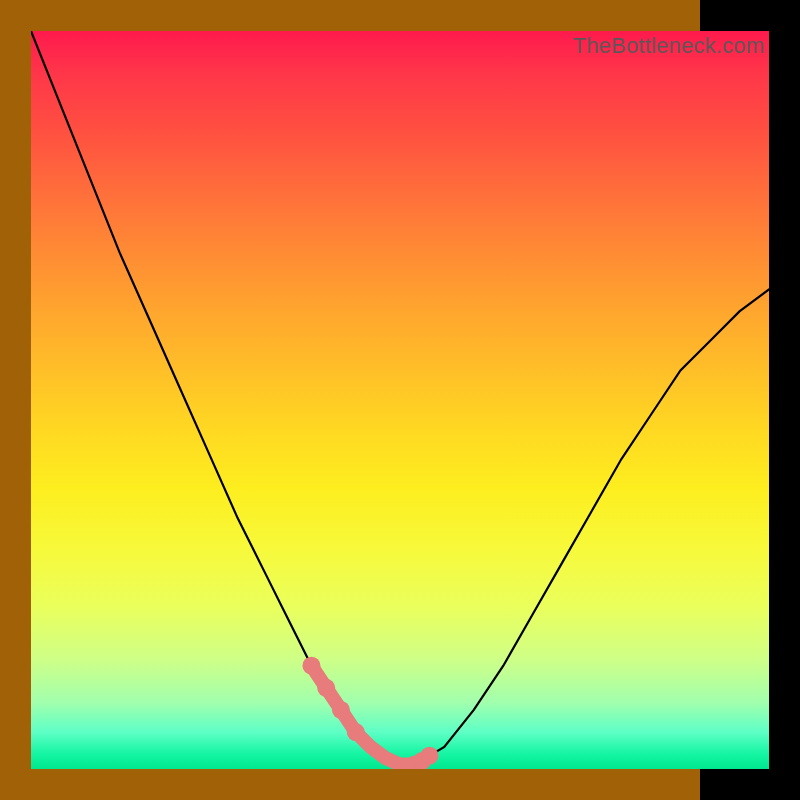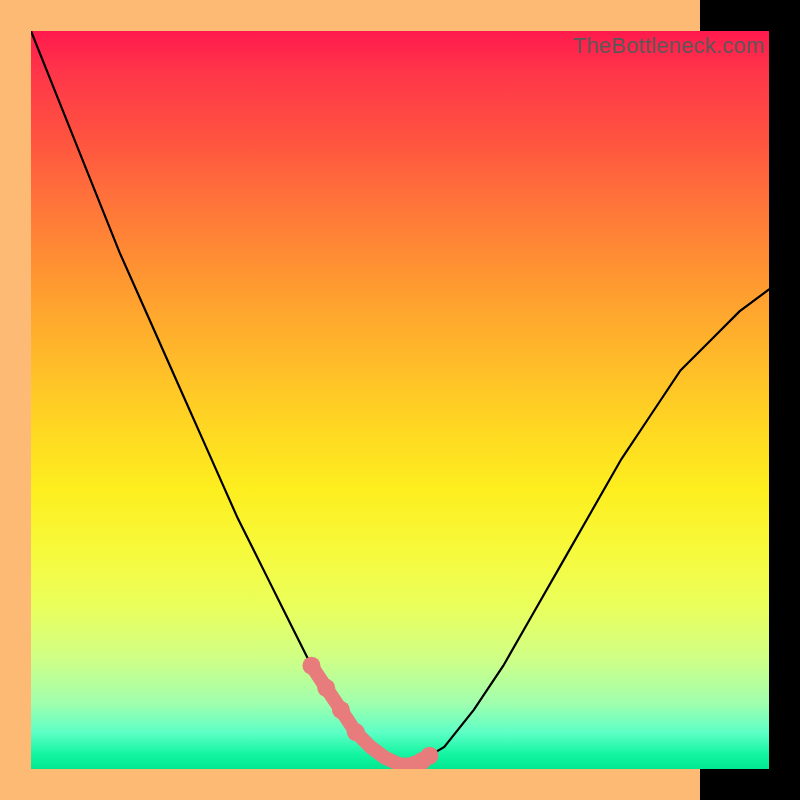--- a/index.html
+++ b/index.html
@@ -1,21 +1,21 @@
 <!DOCTYPE html>
 <html><head>
 <meta charset="utf-8">
 <style>
   * { margin: 0; padding: 0; box-sizing: border-box; }
   html, body { width: 800px; height: 800px; overflow: hidden; background: #000; }
   .stage {
     position: relative;
     width: 700px;
     height: 800px;
-    background: #fdba74;
+    background: #a16207;
   }
   .plot-area {
     position: absolute;
     left: 31px;
     top: 31px;
     width: 738px;
     height: 738px;
     background: linear-gradient(to bottom,
       #ff1a4d 0%,
       #ff3749 6%,

